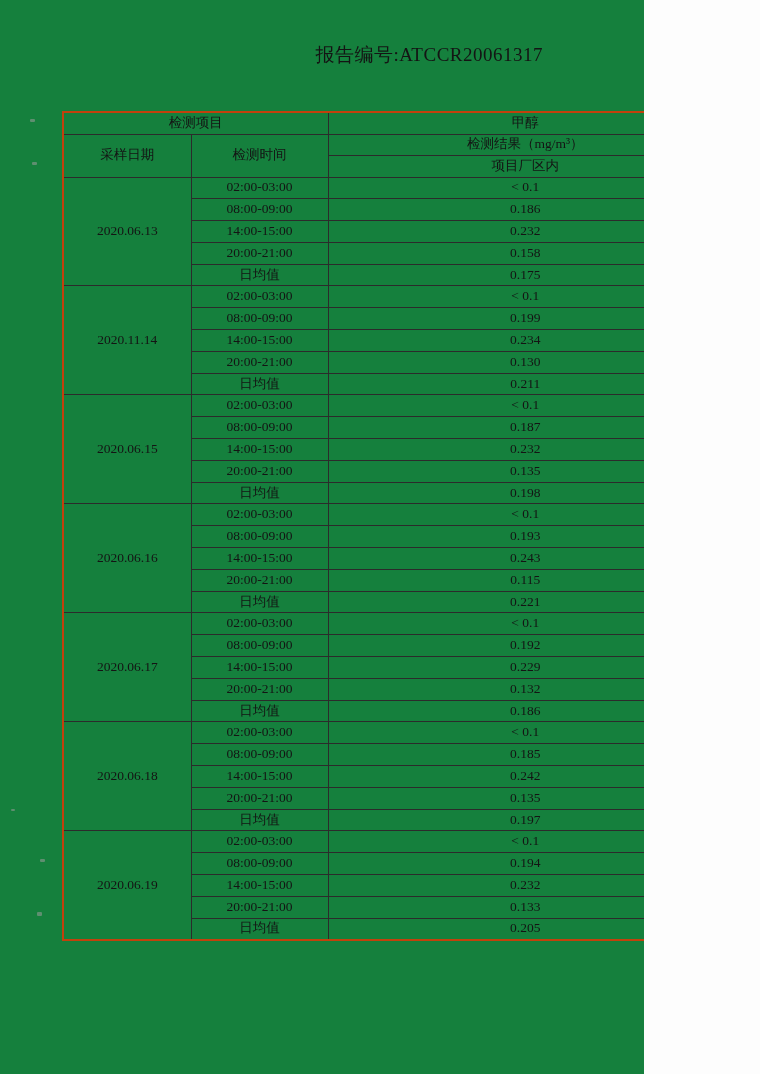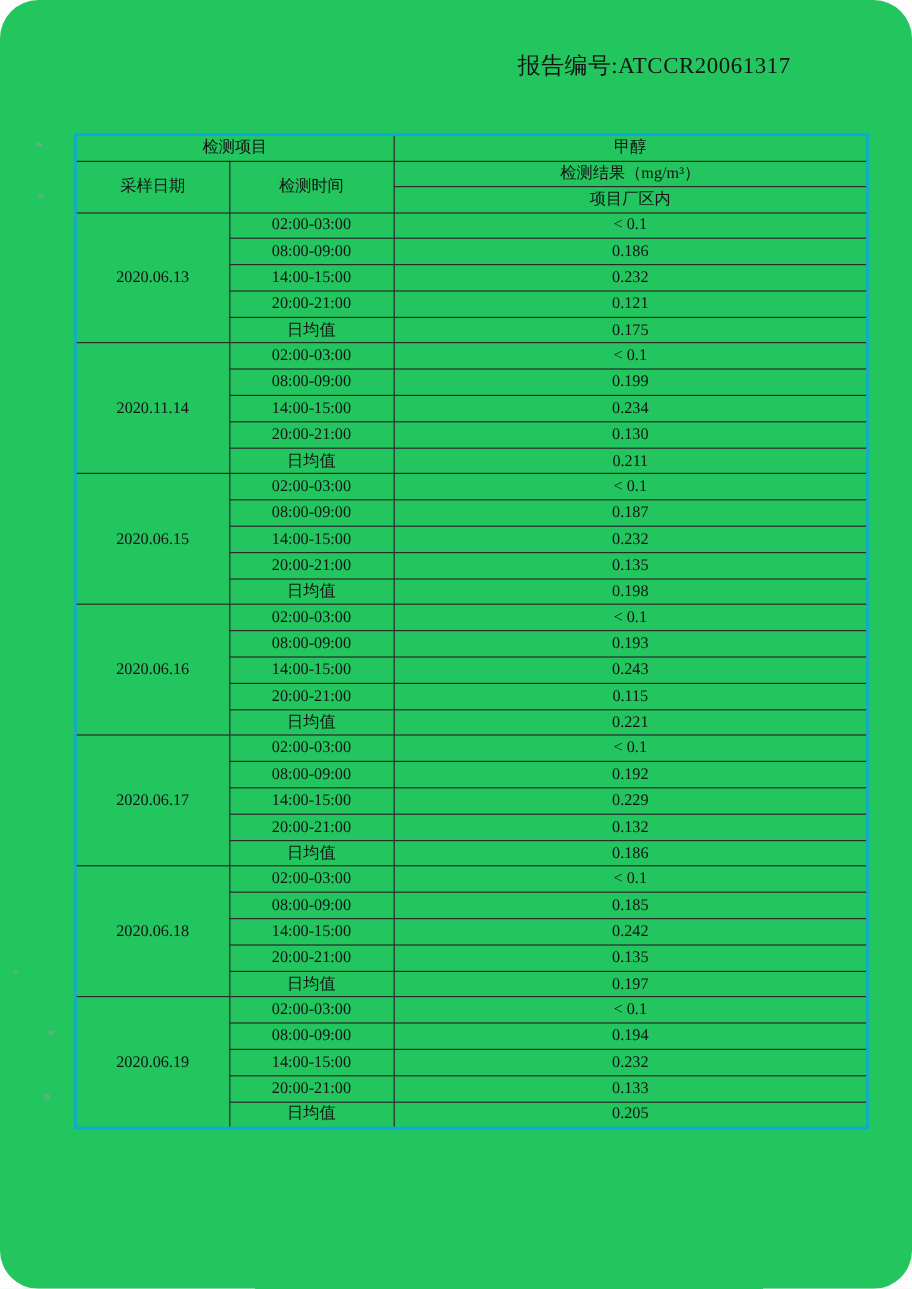--- a/index.html
+++ b/index.html
@@ -1,25 +1,24 @@
 <!DOCTYPE html>
 <html><head>
 <meta charset="utf-8">
 <style>
   * { margin: 0; padding: 0; box-sizing: border-box; }
   html, body { background: #fdfdfd; }
   .page {
     position: relative;
-    width: 760px;
+    width: 644px;
     height: 1074px;
-    background: #22c55e;
+    background: #15803d;
     font-family: "Liberation Serif", "DejaVu Serif", serif;
     color: #141414;
     overflow: hidden;
-    border-radius: 32px;
   }
   .report-number {
     position: absolute;
     top: 42px;
     right: 101px;
     font-size: 19px;
     letter-spacing: 0.5px;
     white-space: nowrap;
   }
   .table-title {
@@ -33,21 +32,21 @@
     font-size: 14.5px;
     letter-spacing: 0.5px;
   }
   table.results {
     position: absolute;
     top: 111px;
     left: 62px;
     width: 660px;
     border-collapse: collapse;
     table-layout: fixed;
-    border: 2px solid #0ea5e9;
+    border: 2px solid #c2410c;
   }
   table.results th, table.results td {
     border: 1px solid #2b2b2b;
     text-align: center;
     vertical-align: middle;
     font-weight: normal;
     font-size: 13.5px;
     padding: 0;
     line-height: 1.1;
     overflow: hidden;
@@ -109,21 +108,21 @@
       <tr class="datarow">
         <td>08:00-09:00</td>
         <td>0.186</td>
       </tr>
       <tr class="datarow">
         <td>14:00-15:00</td>
         <td>0.232</td>
       </tr>
       <tr class="datarow">
         <td>20:00-21:00</td>
-        <td>0.121</td>
+        <td>0.158</td>
       </tr>
       <tr class="datarow">
         <td>日均值</td>
         <td>0.175</td>
       </tr>
 
       <tr class="datarow">
         <td rowspan="5">2020.11.14</td>
         <td>02:00-03:00</td>
         <td>&lt; 0.1</td>

